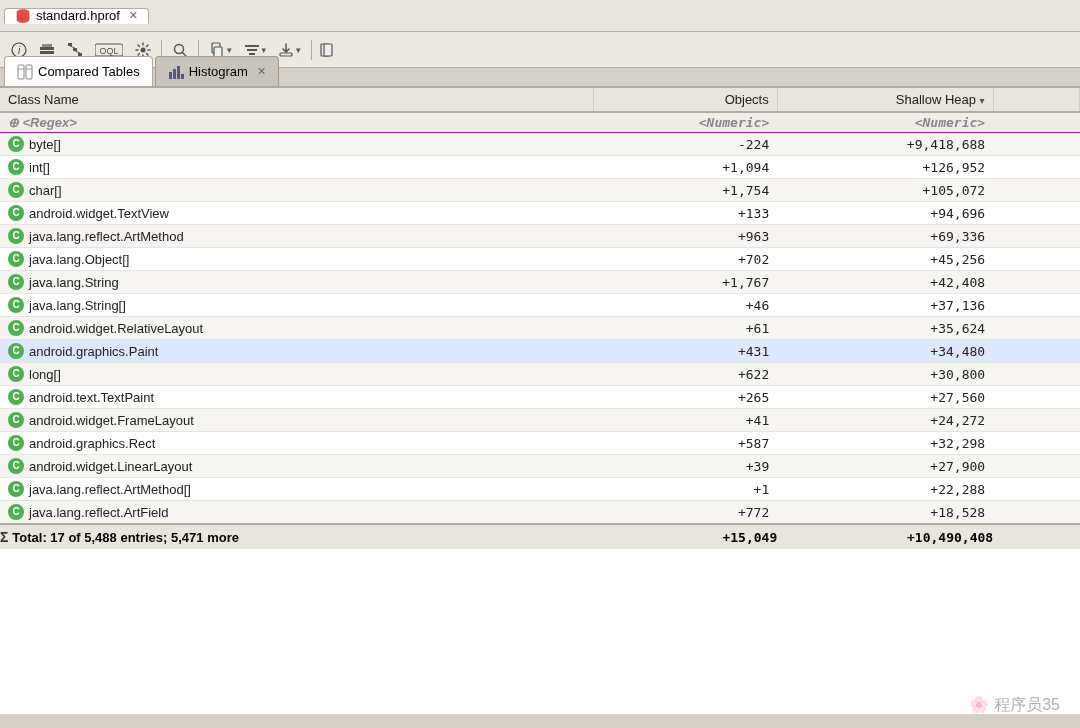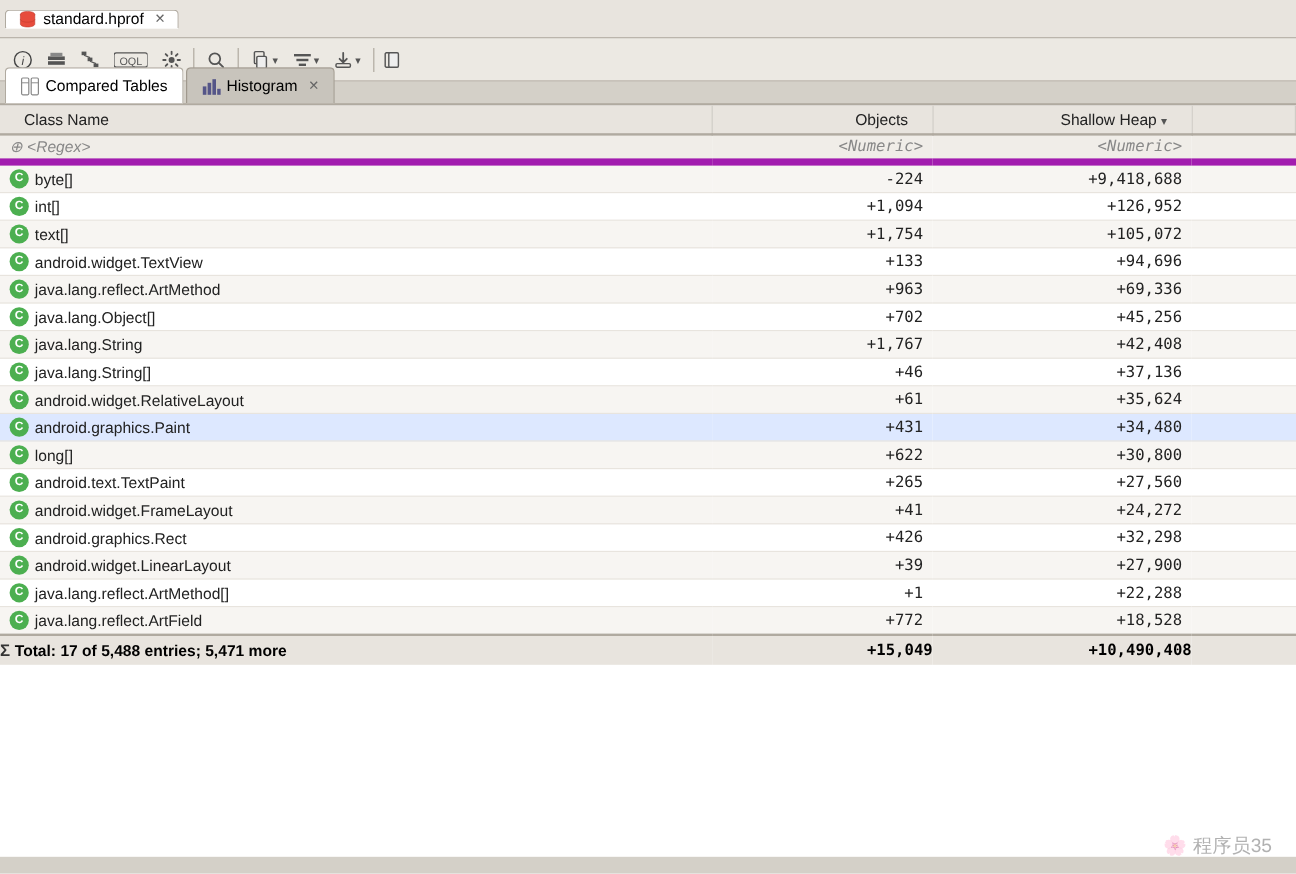--- a/index.html
+++ b/index.html
@@ -122,38 +122,39 @@
     }
     table {
       width: 100%;
       border-collapse: collapse;
     }
     thead tr {
       background: #e8e4de;
       border-bottom: 2px solid #b0aaa0;
     }
     thead th {
-      padding: 4px 20px;
+      padding: 4px 8px;
       text-align: left;
       font-weight: normal;
       font-size: 13px;
       color: #222;
       white-space: nowrap;
       border-right: 1px solid #d0ccc6;
     }
     thead th.num {
       text-align: right;
     }
     .filter-row td {
       background: #f0ede8;
-      border-bottom: 6px solid #a21caf;
+      border-bottom: 1px solid #a21caf;
       padding: 2px 8px;
       color: #888;
       font-style: italic;
       text-align: right;
+      font-weight: bold;
     }
     .filter-row td:first-child {
       text-align: right;
       color: #888;
     }
     tbody tr {
       border-bottom: 1px solid #e8e4de;
     }
     tbody tr:nth-child(even) {
       background: #f7f5f2;
@@ -392,21 +393,21 @@
           <td class="num">+1,094</td>
           <td class="num">+126,952</td>
           <td></td>
         </tr>
         <tr>
           <td>
             <div class="class-cell">
     <span class="class-icon">
       <span class="class-icon-c">C</span>
     </span>
-    <span>text[]</span>
+    <span>char[]</span>
   </div>
           </td>
           <td class="num">+1,754</td>
           <td class="num">+105,072</td>
           <td></td>
         </tr>
         <tr>
           <td>
             <div class="class-cell">
     <span class="class-icon">
@@ -538,21 +539,21 @@
         </tr>
         <tr>
           <td>
             <div class="class-cell">
     <span class="class-icon">
       <span class="class-icon-c">C</span>
     </span>
     <span>android.graphics.Rect</span>
   </div>
           </td>
-          <td class="num">+426</td>
+          <td class="num">+587</td>
           <td class="num">+32,298</td>
           <td></td>
         </tr>
         <tr>
           <td>
             <div class="class-cell">
     <span class="class-icon">
       <span class="class-icon-c">C</span>
     </span>
     <span>android.widget.LinearLayout</span>

